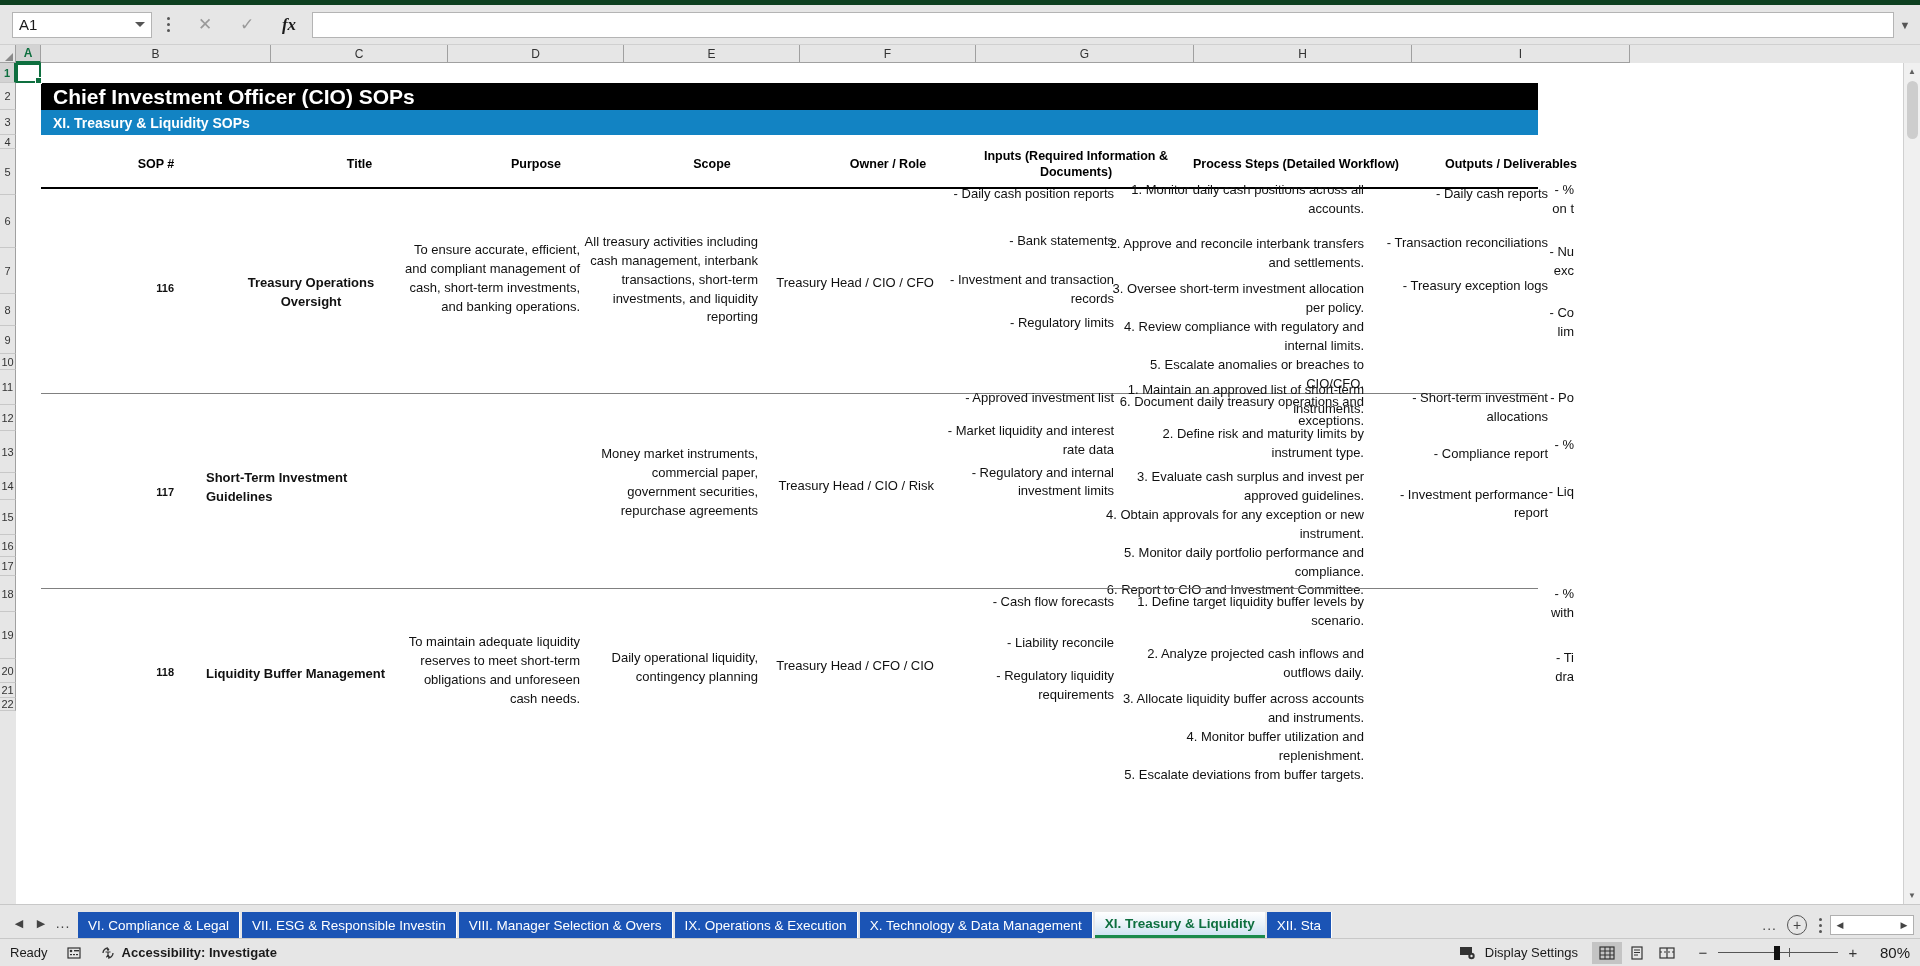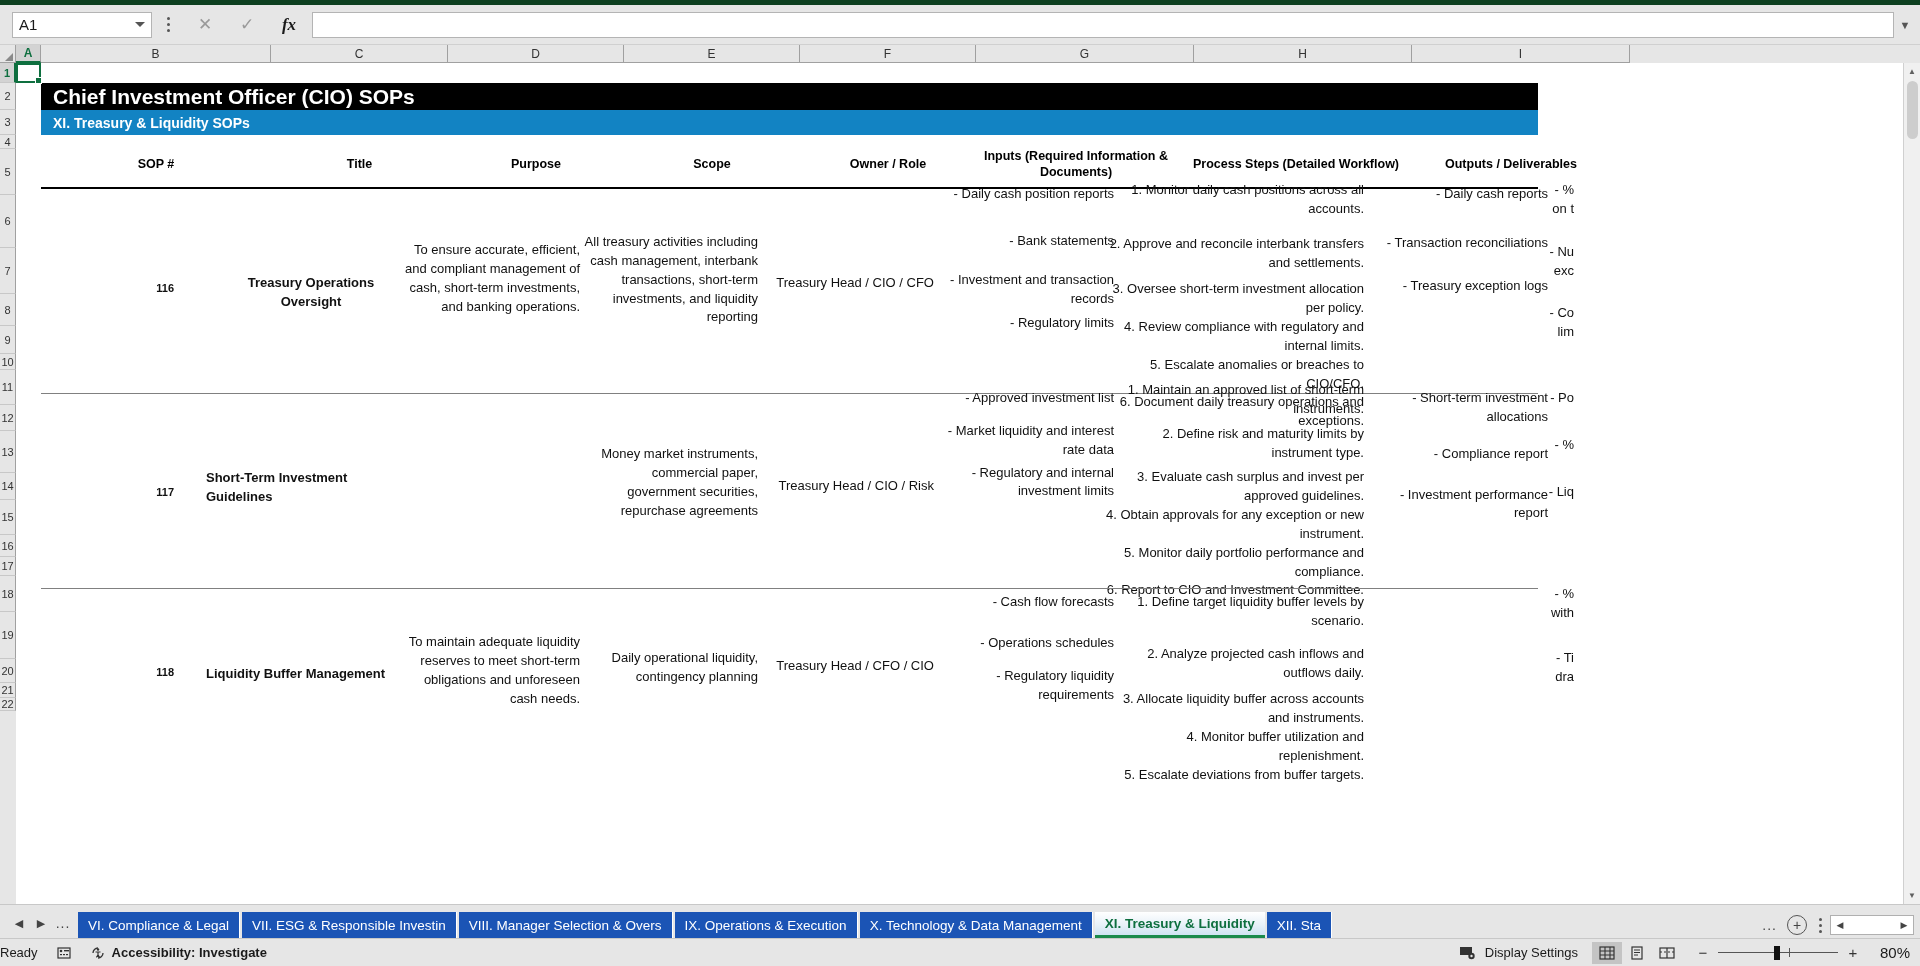--- a/index.html
+++ b/index.html
@@ -143,21 +143,21 @@
   .vkebab i { width: 3px; height: 3px; background: #555; border-radius: 50%; display:block; }
   .hscroll { display: flex; align-items: center; height: 20px; border: 1px solid #b0b0b0; background: #fff; }
   .hs-arrow { width: 18px; height: 18px; display:flex; align-items:center; justify-content:center; font-size: 9px; color: #444; }
   .hs-track { width: 46px; height: 18px; background: #fff; }
 
   
   .statusbar {
     flex: 0 0 28px; display: flex; align-items: center;
     background: #e6e6e6; border-top: 1px solid #c8c8c8; font-size: 13px; color: #1a1a1a;
   }
-  .sb-left { display: flex; align-items: center; gap: 18px; }
+  .sb-left { display: flex; align-items: center; gap: 18px; padding-left: 10px; }
   .sb-spacer { flex: 1; }
   .sb-right { display: flex; align-items: center; gap: 0; padding-right: 10px; }
   .sb-item { display: flex; align-items: center; gap: 6px; }
   .sb-icon { display: inline-flex; }
   .accessibility { font-weight: 700; }
   .display-settings { display: flex; align-items: center; gap: 8px; margin-right: 14px; }
   .viewbtn {
     width: 30px; height: 22px; display: flex; align-items: center; justify-content: center;
   }
   .viewbtn.active { background: #c4c4c4; }
@@ -314,21 +314,21 @@
       </div>
       <div class="rowline" style="left:25px; top:525px; width:1497px;"></div>
 
       <div class="cell sop-num" style="left:38px;  top:602px; width:120px;">118</div>
       <div class="cell sop-title" style="left:190px; top:602px; width:200px; text-align:left;">Liquidity Buffer Management</div>
       <div class="cell ctext" style="left:388px; top:570px; width:176px;">To maintain adequate liquidity reserves to meet short-term obligations and unforeseen cash needs.</div>
       <div class="cell ctext" style="left:566px; top:586px; width:176px;">Daily operational liquidity, contingency planning</div>
       <div class="cell ctext" style="left:742px; top:594px; width:176px;">Treasury Head / CFO / CIO</div>
       <div class="cell ctext" style="left:918px; top:530px; width:180px;">
         <div style="margin-bottom:22px;">- Cash flow forecasts</div>
-        <div style="margin-bottom:14px;">- Operations schedules</div>
+        <div style="margin-bottom:14px;">- Liability reconcile</div>
         <div>- Regulatory liquidity requirements</div>
       </div>
       <div class="cell ctext" style="left:1090px; top:530px; width:258px;">
         <div style="margin-bottom:14px;">1. Define target liquidity buffer levels by scenario.</div>
         <div style="margin-bottom:8px;">2. Analyze projected cash inflows and outflows daily.</div>
         <div style="margin-bottom:0;">3. Allocate liquidity buffer across accounts and instruments.</div>
         <div style="margin-bottom:0;">4. Monitor buffer utilization and replenishment.</div>
         <div>5. Escalate deviations from buffer targets.</div>
       </div>
       <div class="cell ctext" style="left:1528px; top:522px; width:30px; overflow:hidden; white-space:nowrap;">

